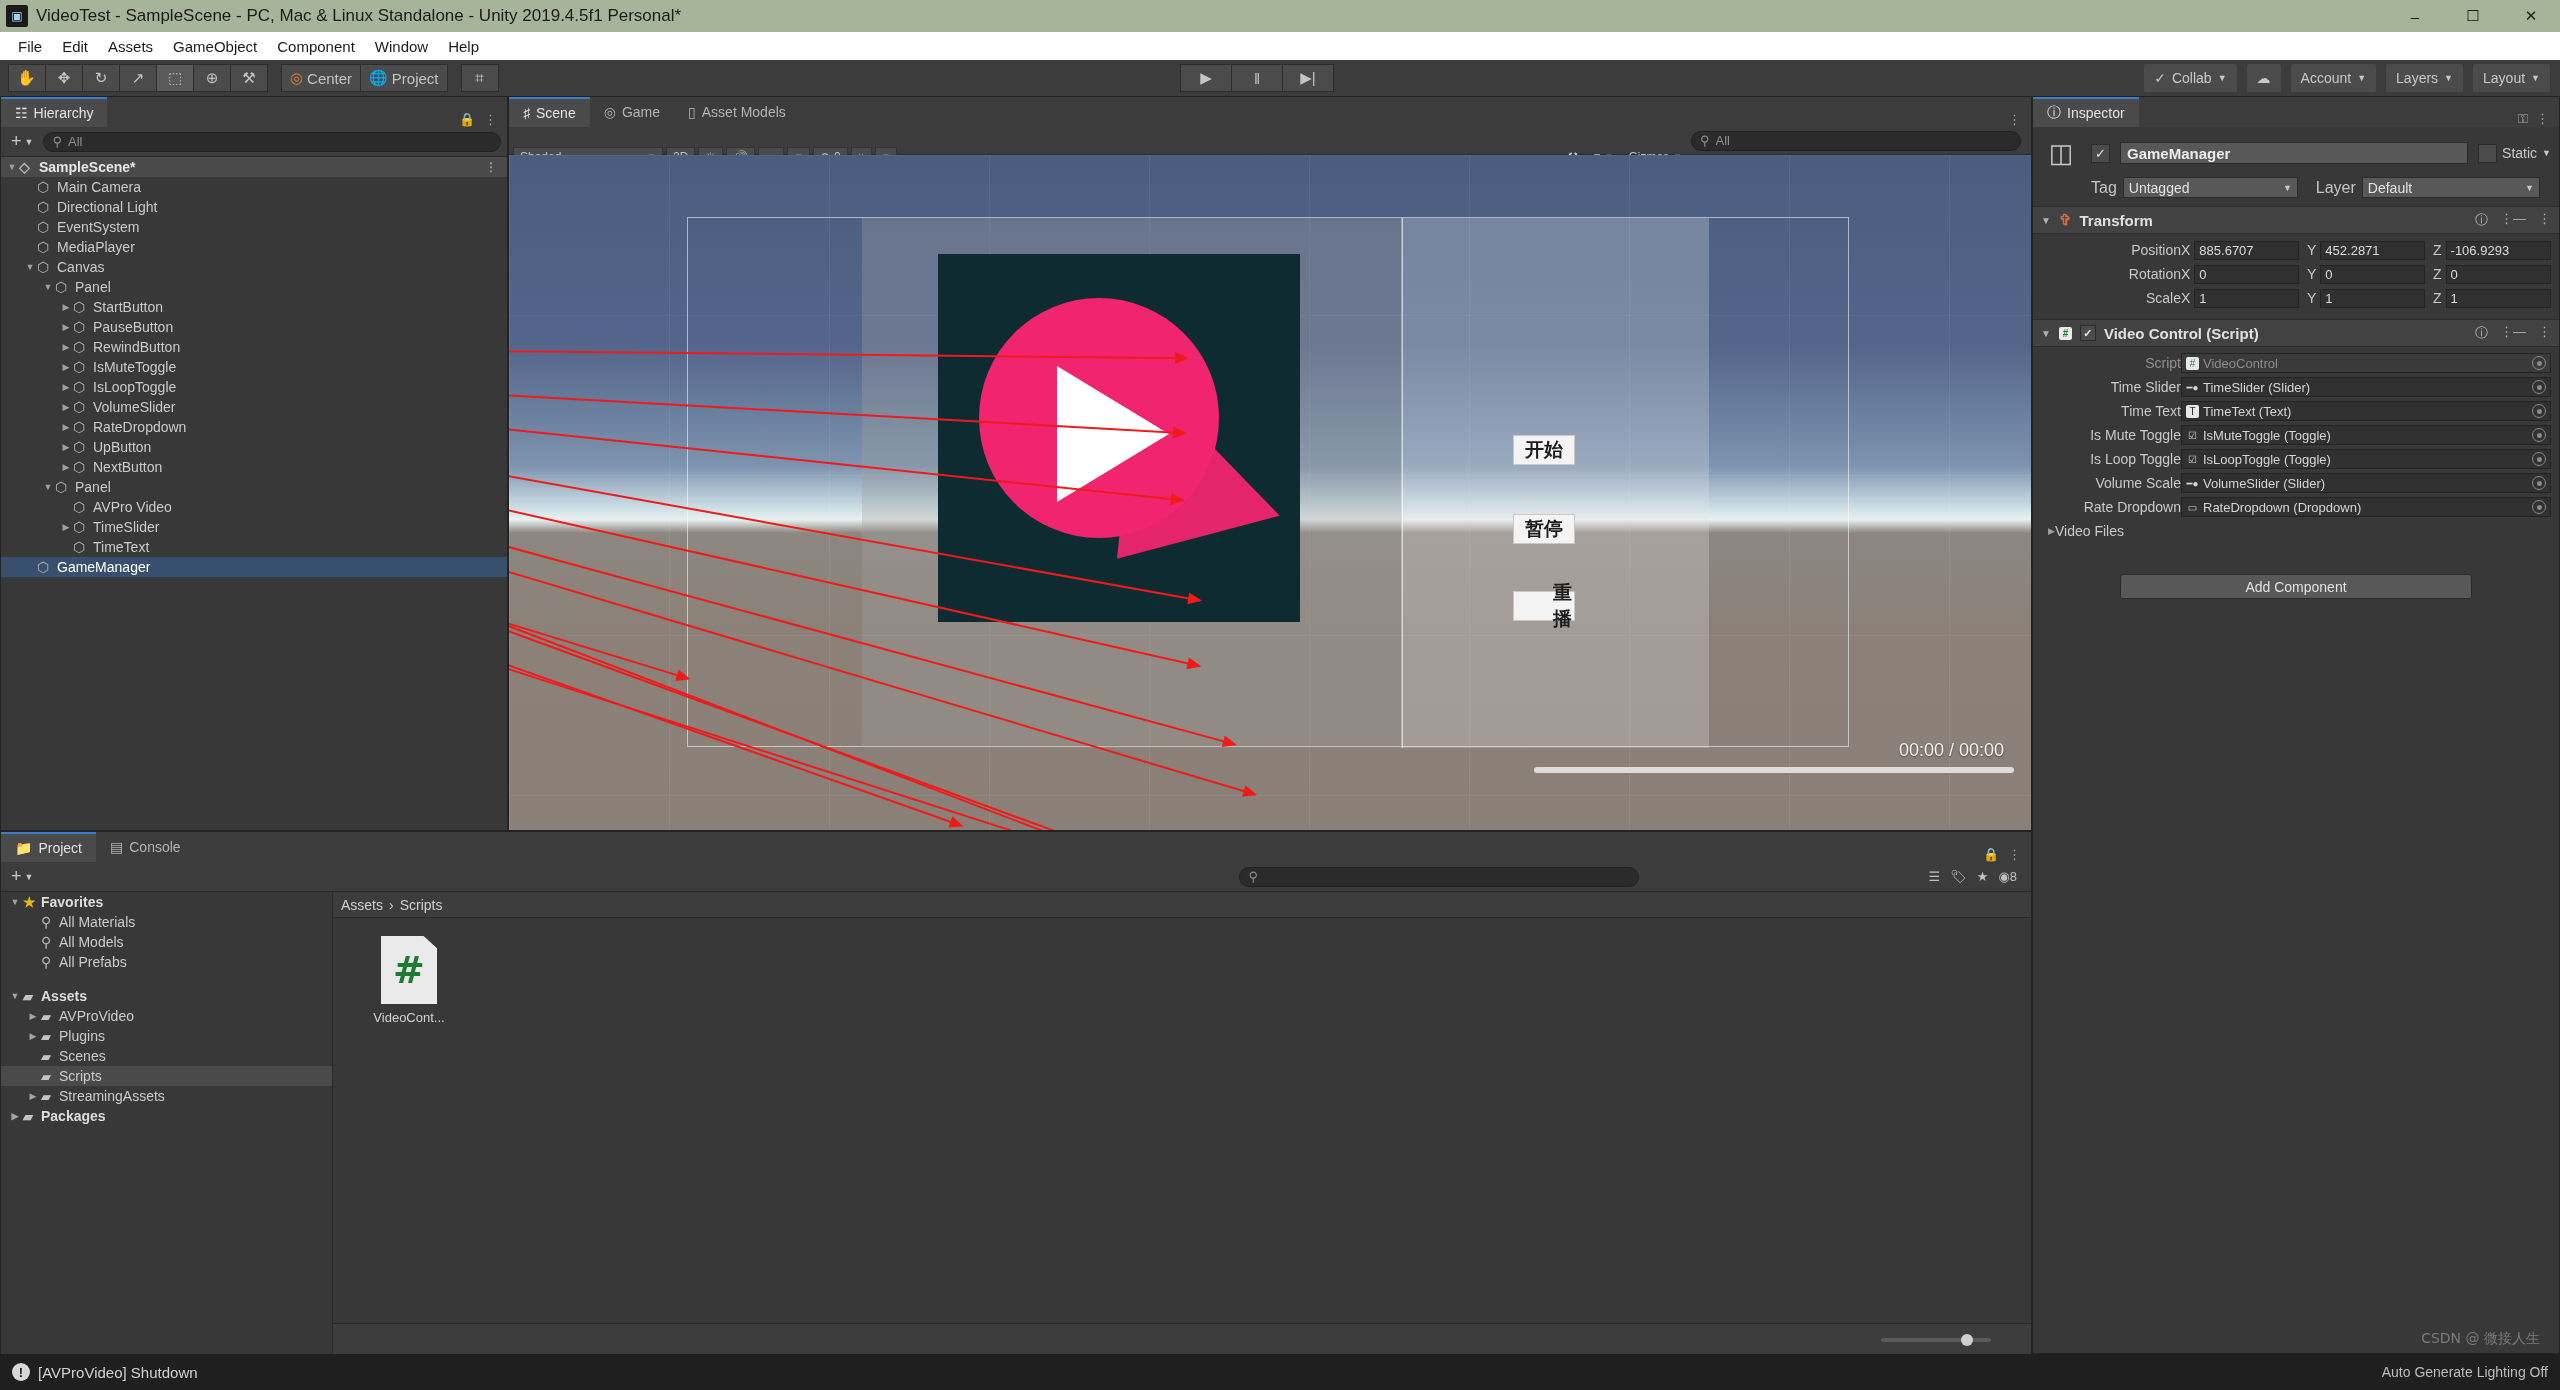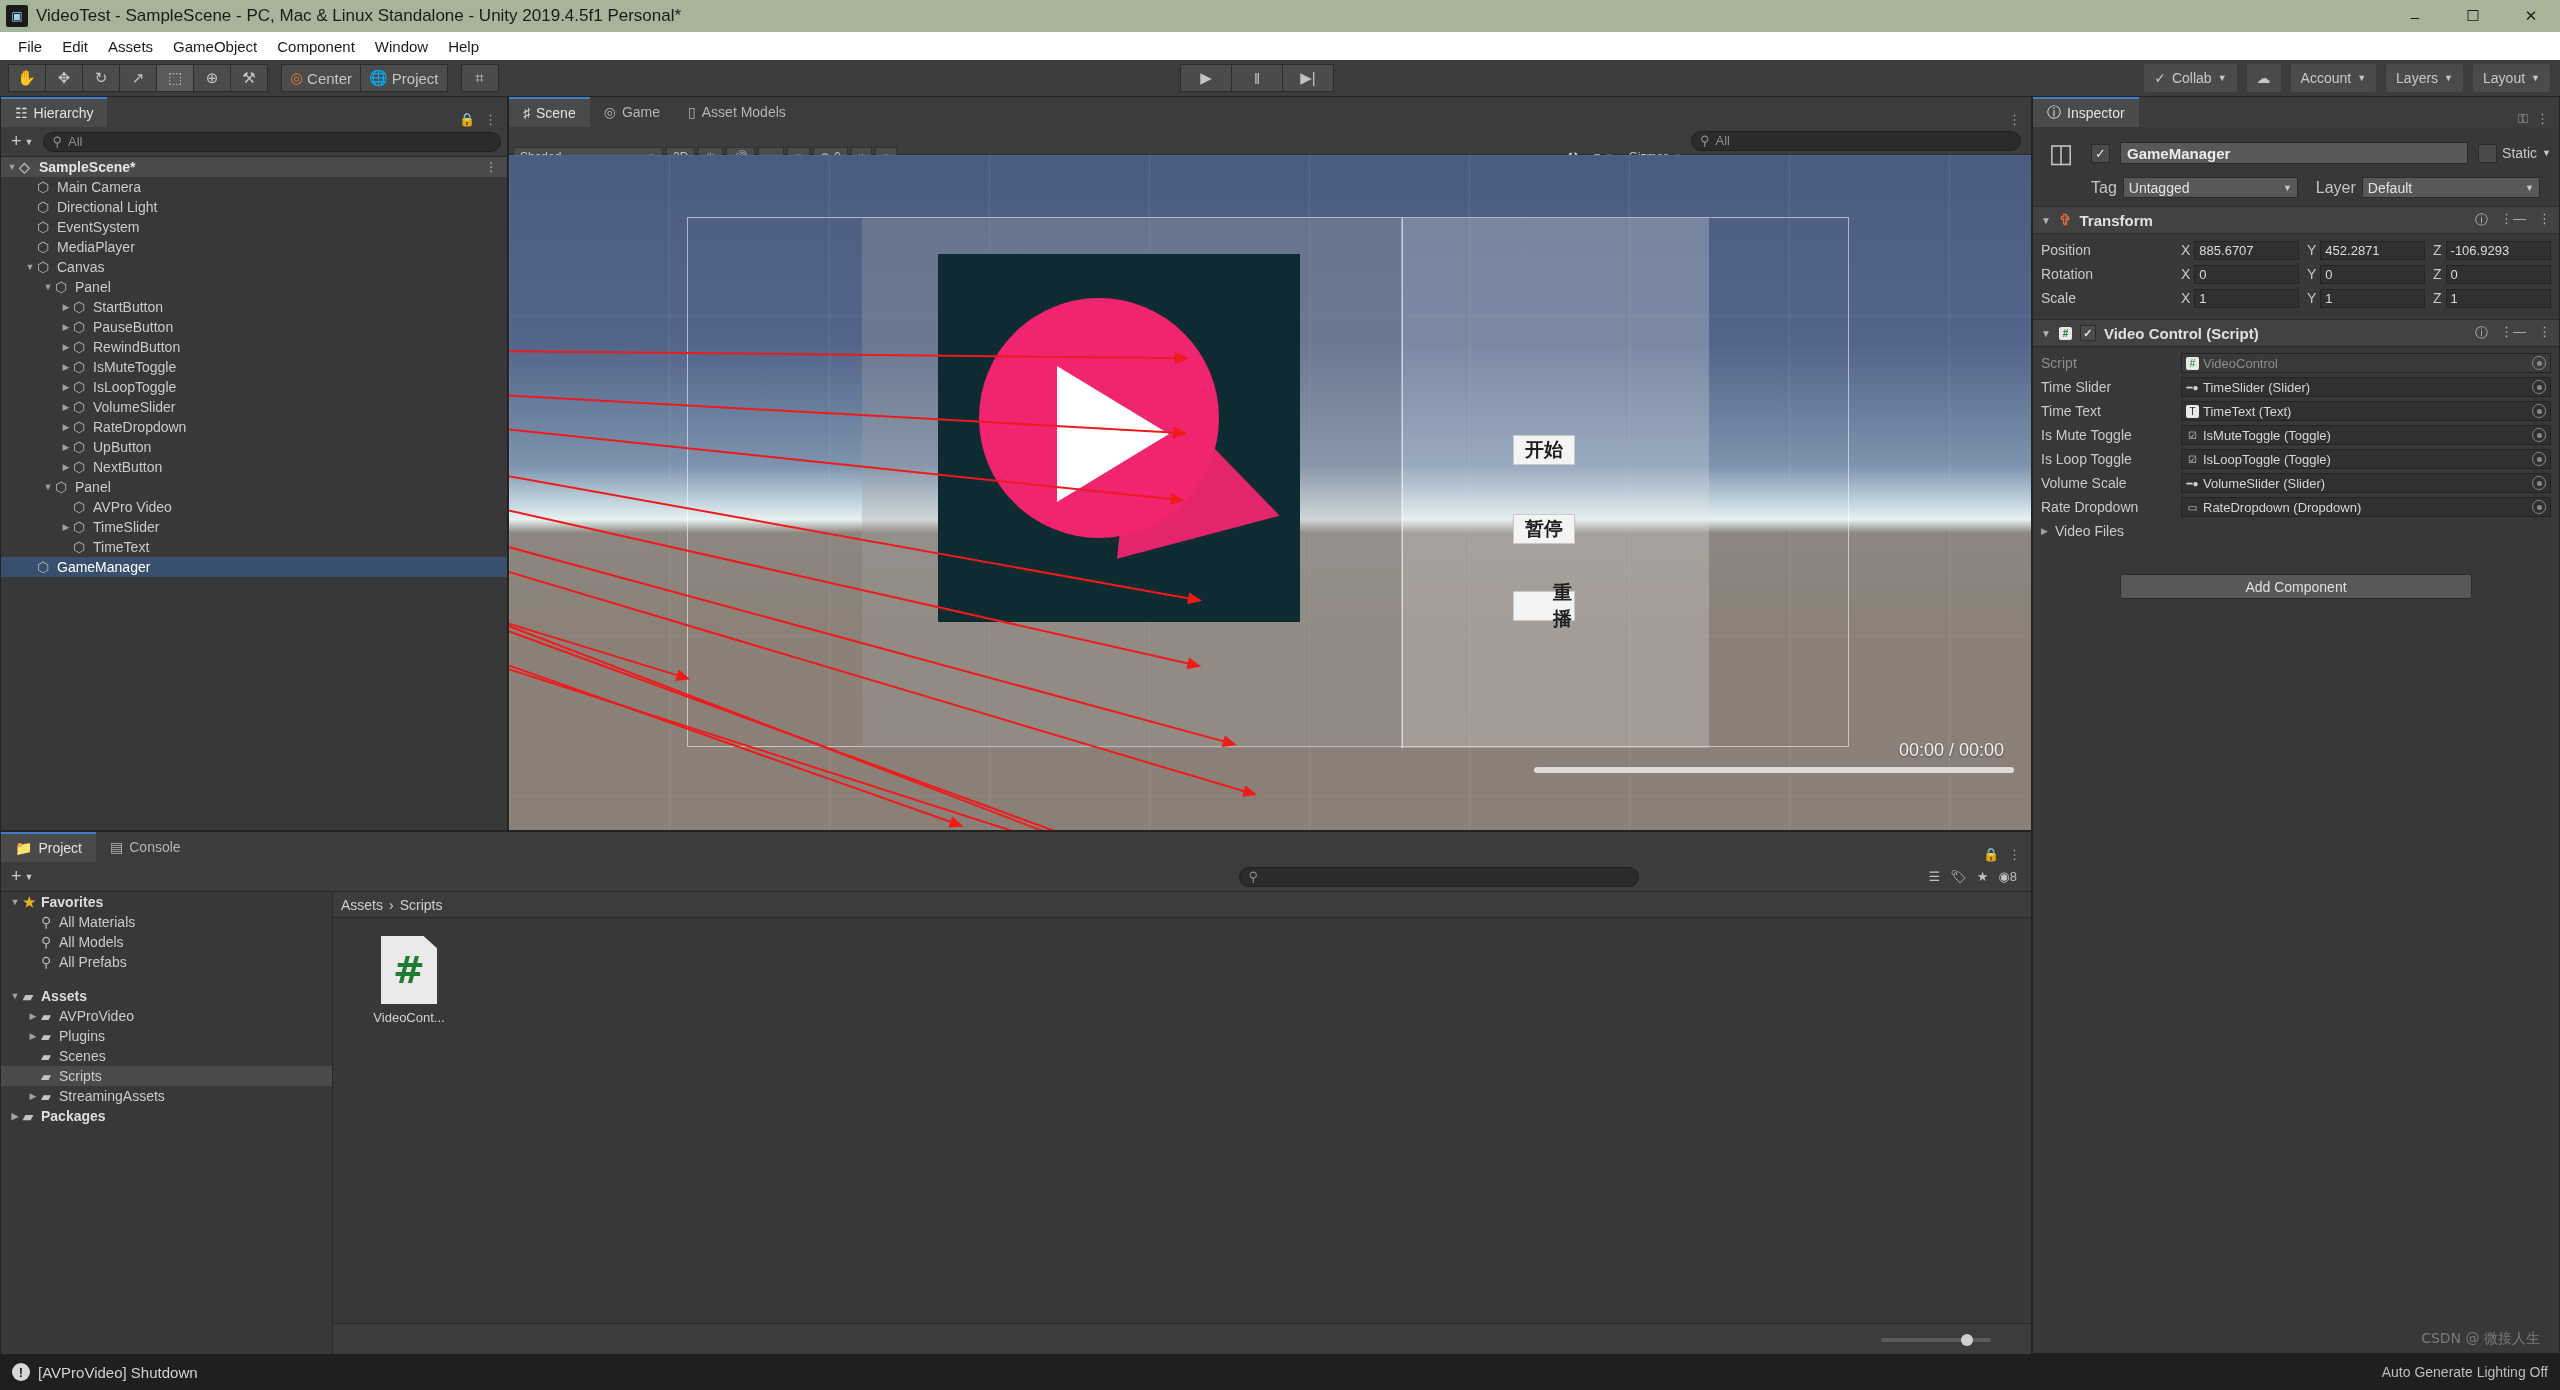--- a/index.html
+++ b/index.html
@@ -213,21 +213,21 @@
     padding: 0 5px;
   }
   .comp-header {
     height: 28px; background: #424242; border-top: 1px solid #2c2c2c; border-bottom: 1px solid #2c2c2c;
     display: flex; align-items: center; gap: 8px; padding: 0 8px; color: #e0e0e0;
     font-size: 15px; font-weight: bold;
   }
   .comp-header .foldout { color: #b0b0b0; font-size: 10px; }
   .comp-header .hicons { margin-left: auto; display: flex; gap: 12px; color: #b6b6b6; font-size: 13px; font-weight: normal; }
   .comp-body { padding: 5px 8px 8px 8px; background: #383838; }
-  .prow { display: flex; align-items: center; height: 22px; margin-bottom: 2px; }
+  .prow { display: flex; align-items: center; height: 22px; margin-bottom: 2px; text-align: right; }
   .prow .pname { width: 140px; color: #c9c9c9; font-size: 14px; }
   .prow .pname.dim { color: #8f8f8f; }
   .vec3 { display: flex; flex: 1; gap: 8px; }
   .vec3 .ax { display: flex; align-items: center; gap: 4px; flex: 1; }
   .vec3 .ax .axl { color: #c9c9c9; font-size: 14px; }
   .field {
     flex: 1; height: 19px; background: #303030; border: 1px solid #232323;
     color: #dcdcdc; font-size: 13px; display: flex; align-items: center; padding: 0 4px;
   }
   .objfield {

